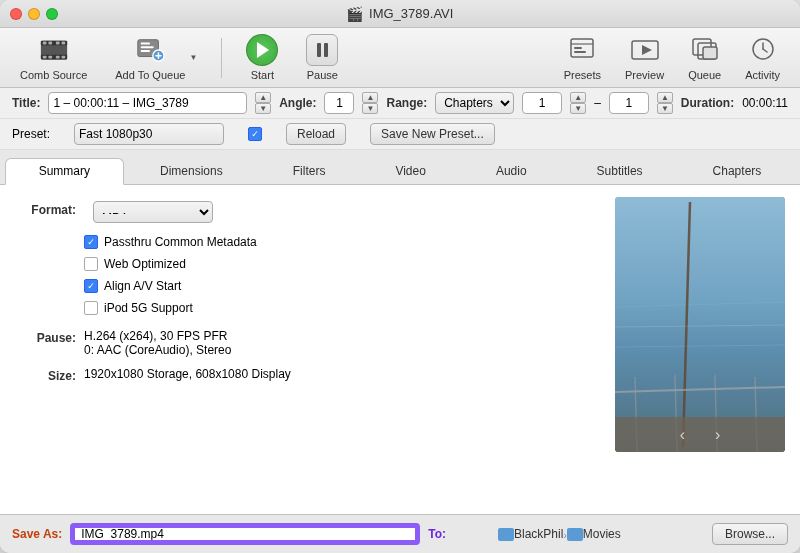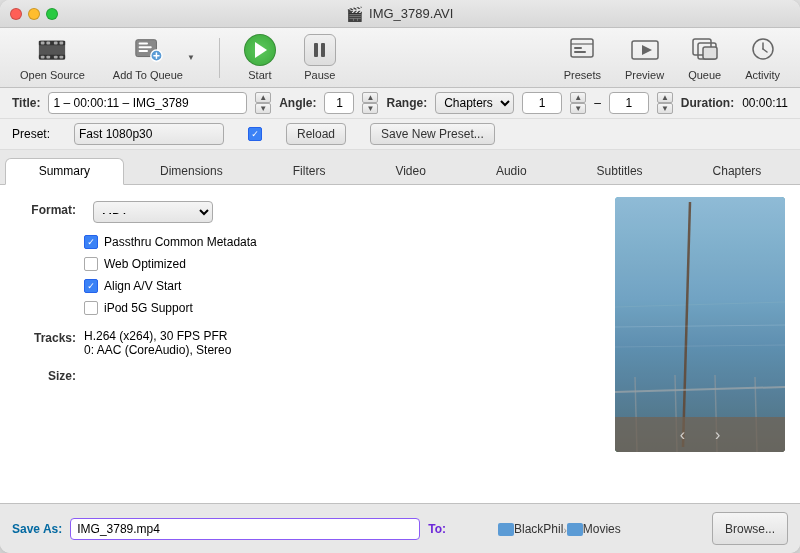--- a/index.html
+++ b/index.html
@@ -384,27 +384,27 @@
       background: #e8e8e8;
       border-top: 1px solid #c0c0c0;
       padding: 8px 12px;
       display: flex;
       align-items: center;
       gap: 8px;
       flex-shrink: 0;
     }
     .save-label {
       font-weight: 600;
-      color: #0369a1;
+      color: #c2410c;
     }
     .save-input {
       flex: 1;
       max-width: 350px;
       height: 22px;
-      border: 1px solid #8b5cf6;
+      border: 5px solid #8b5cf6;
       border-radius: 4px;
       padding: 0 6px;
       font-size: 12px;
       background: white;
     }
     .to-label {
       font-weight: 600;
       color: #6d28d9;
     }
     .path-display {
@@ -420,21 +420,21 @@
       height: 13px;
       background: #5B9BD5;
       border-radius: 2px;
       display: inline-block;
     }
     .path-arrow {
       color: #888;
       font-size: 10px;
     }
     .btn-browse {
-      height: 33px;
+      height: 22px;
       padding: 0 12px;
       background: linear-gradient(to bottom, #f5f5f5, #e0e0e0);
       border: 1px solid #aaa;
       border-radius: 4px;
       font-size: 12px;
       cursor: pointer;
       color: #333;
       margin-left: auto;
     }
     
@@ -471,21 +471,21 @@
           <rect x="4" y="7" width="4" height="3" rx="1" fill="#aaa"></rect>
           <rect x="10" y="7" width="4" height="3" rx="1" fill="#aaa"></rect>
           <rect x="18" y="7" width="4" height="3" rx="1" fill="#aaa"></rect>
           <rect x="24" y="7" width="4" height="3" rx="1" fill="#aaa"></rect>
           <rect x="4" y="22" width="4" height="3" rx="1" fill="#aaa"></rect>
           <rect x="10" y="22" width="4" height="3" rx="1" fill="#aaa"></rect>
           <rect x="18" y="22" width="4" height="3" rx="1" fill="#aaa"></rect>
           <rect x="24" y="22" width="4" height="3" rx="1" fill="#aaa"></rect>
         </svg>
       </div>
-      <span class="toolbar-label">Open Source</span>
+      <span class="toolbar-label">Comb Source</span>
     </div>
 
     <div class="toolbar-btn" style="flex-direction:row; gap:4px;">
       <div style="display:flex;flex-direction:column;align-items:center;gap:3px;">
         <div class="toolbar-icon">
           <svg class="icon-svg" viewBox="0 0 32 32" fill="none">
             <rect x="3" y="5" width="22" height="18" rx="2" fill="#888" stroke="#666" stroke-width="1"></rect>
             <rect x="6" y="8" width="10" height="2" rx="1" fill="white"></rect>
             <rect x="6" y="12" width="14" height="2" rx="1" fill="white"></rect>
             <rect x="6" y="16" width="10" height="2" rx="1" fill="white"></rect>
@@ -641,30 +641,33 @@
           <div class="checkbox-check">✓</div>
           <span>Align A/V Start</span>
         </div>
         <div class="checkbox-row">
           <div class="checkbox-empty"></div>
           <span>iPod 5G Support</span>
         </div>
       </div>
 
       <div class="setting-row">
-        <span class="setting-label">Tracks:</span>
+        <span class="setting-label">Pause:</span>
         <div class="setting-content">
           <div>H.264 (x264), 30 FPS PFR</div>
           <div>0: AAC (CoreAudio), Stereo</div>
         </div>
       </div>
 
 
       <div class="setting-row">
         <span class="setting-label">Size:</span>
+        <div class="setting-content">
+          <span>1920x1080 Storage, 608x1080 Display</span>
+        </div>
       </div>
     </div>
 
     <div class="preview-panel">
       <div class="preview-image">
         <div class="preview-image-inner">
 
           <svg width="170" height="255" viewBox="0 0 170 255" style="position:absolute;top:0;left:0;">
 
             <defs>

